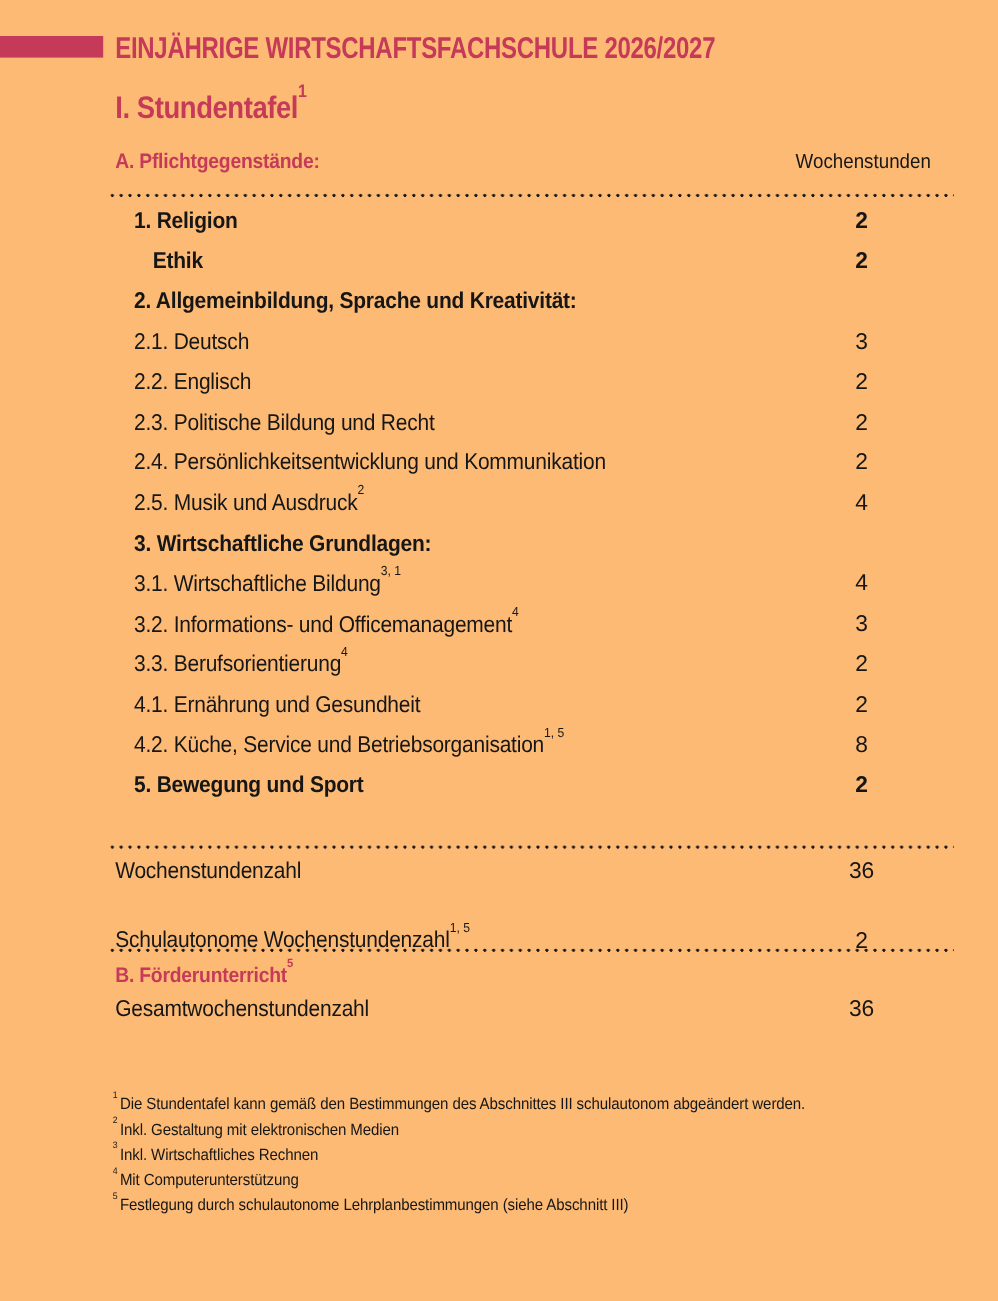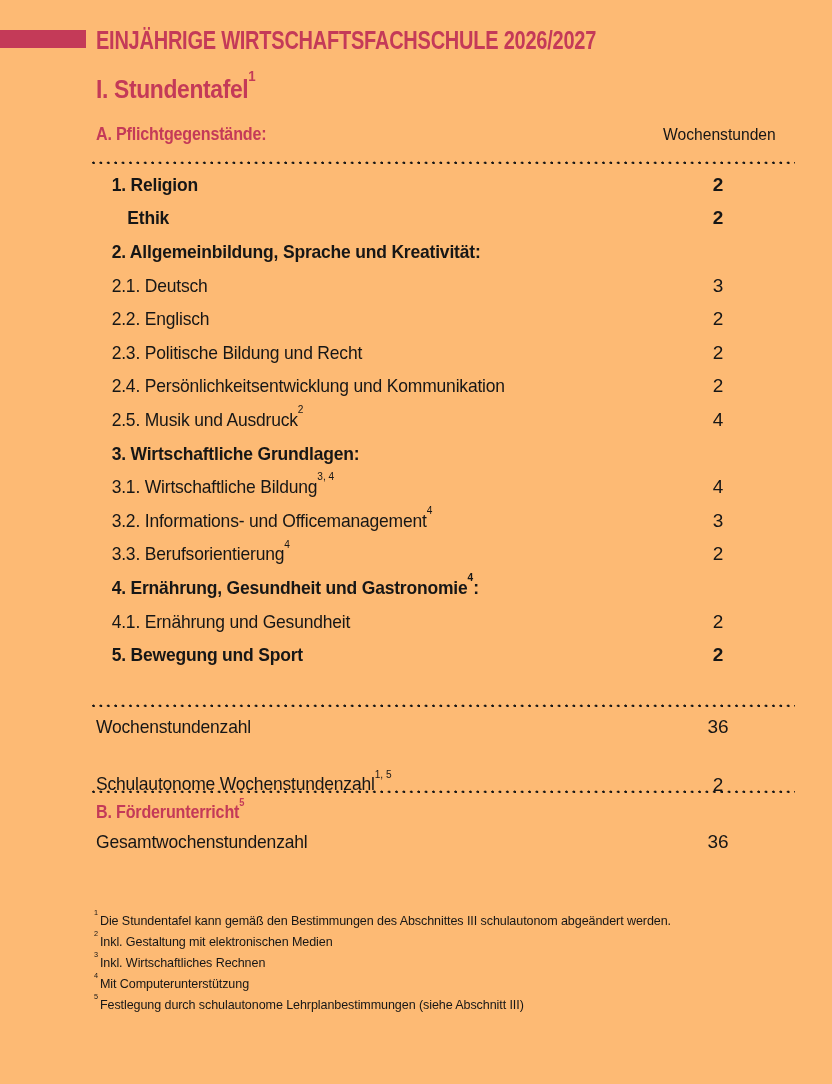--- a/index.html
+++ b/index.html
@@ -116,42 +116,42 @@
         <div class="cell-label">2.5. Musik und Ausdruck<sup class="fnref">2</sup></div>
         <div class="cell-value">4</div>
         <div></div>
       </div>
       <div class="row bold">
         <div class="cell-label">3. Wirtschaftliche Grundlagen:</div>
         <div class="cell-value"></div>
         <div></div>
       </div>
       <div class="row">
-        <div class="cell-label">3.1. Wirtschaftliche Bildung<sup class="fnref">3, 4</sup></div>
+        <div class="cell-label">3.1. Wirtschaftliche Bildung<sup class="fnref">3, 1</sup></div>
         <div class="cell-value">4</div>
         <div></div>
       </div>
       <div class="row">
         <div class="cell-label">3.2. Informations- und Officemanagement<sup class="fnref">4</sup></div>
         <div class="cell-value">3</div>
         <div></div>
       </div>
       <div class="row">
         <div class="cell-label">3.3. Berufsorientierung<sup class="fnref">4</sup></div>
         <div class="cell-value">2</div>
         <div></div>
       </div>
-      <div class="row bold">
-        <div class="cell-label">4. Ernährung, Gesundheit und Gastronomie<sup class="fnref">4</sup>:</div>
-        <div class="cell-value"></div>
+      <div class="row">
+        <div class="cell-label">4.1. Ernährung und Gesundheit</div>
+        <div class="cell-value">2</div>
         <div></div>
       </div>
       <div class="row">
-        <div class="cell-label">4.1. Ernährung und Gesundheit</div>
-        <div class="cell-value">2</div>
+        <div class="cell-label">4.2. Küche, Service und Betriebsorganisation<sup class="fnref">1, 5</sup></div>
+        <div class="cell-value">8</div>
         <div></div>
       </div>
       <div class="row bold">
         <div class="cell-label">5. Bewegung und Sport</div>
         <div class="cell-value">2</div>
         <div></div>
       </div>
     </div>
 
   <div class="dotted d2"></div>

